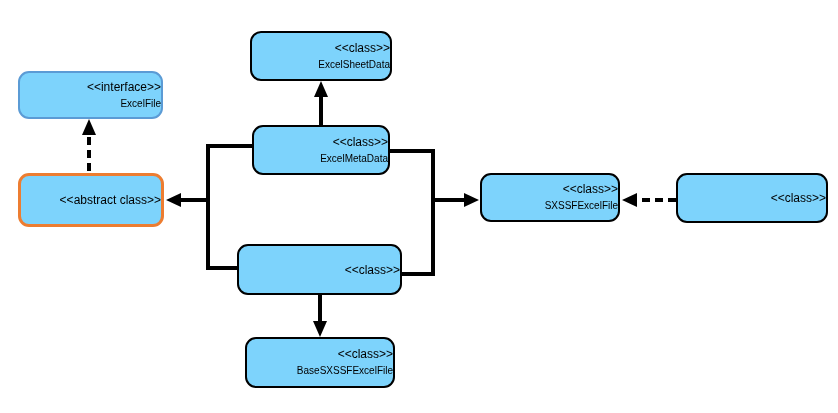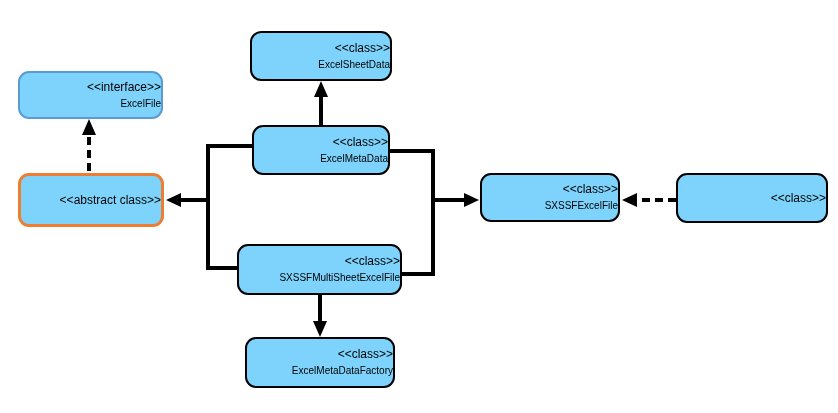--- a/index.html
+++ b/index.html
@@ -109,21 +109,20 @@
     <div class="stereotype">&lt;&lt;class&gt;&gt;</div>
     <div class="classname">SXSSFExcelFile</div>
   </div>
 
   <div class="node pos-excel-meta-data-factory">
     <div class="stereotype">&lt;&lt;class&gt;&gt;</div>
   </div>
 
   <div class="node pos-sxssf-multi-sheet-excel-file">
     <div class="stereotype">&lt;&lt;class&gt;&gt;</div>
-    <div class="classname">SXSSFMultiSheetExcelFile</div>
   </div>
 
   <div class="node pos-excel-sheet-data-group">
     <div class="stereotype">&lt;&lt;class&gt;&gt;</div>
-    <div class="classname">ExcelMetaDataFactory</div>
+    <div class="classname">BaseSXSSFExcelFile</div>
   </div>
 
 </div>
 
 </body></html>

